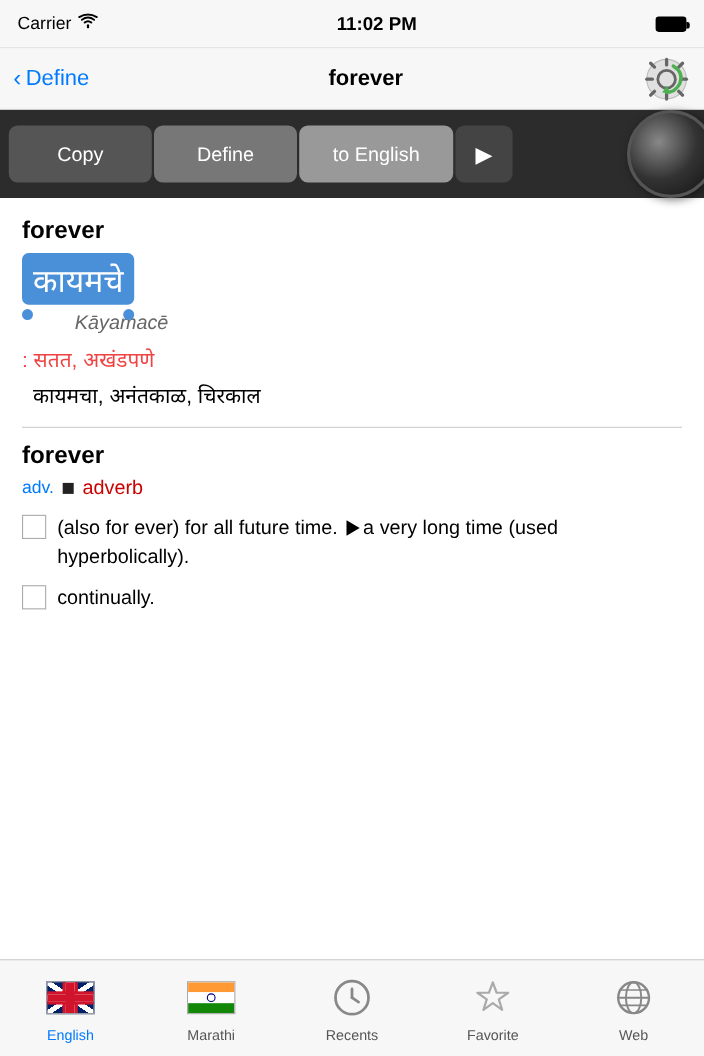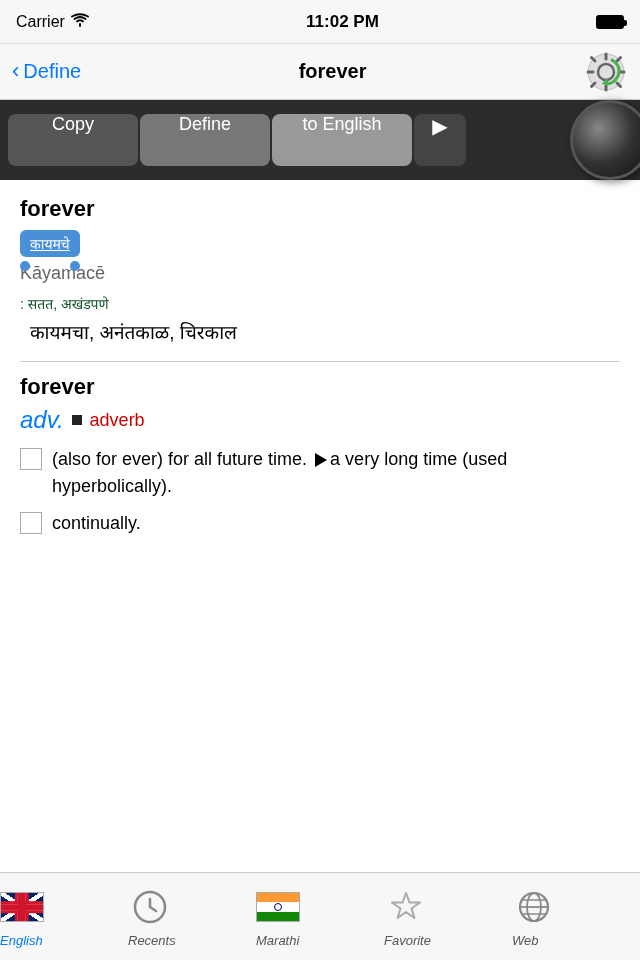--- a/index.html
+++ b/index.html
@@ -94,20 +94,21 @@
       display: flex;
       align-items: center;
       padding: 0 8px;
       gap: 2px;
       position: relative;
     }
     .toolbar-btn {
       height: 52px;
       border-radius: 8px;
       display: flex;
+      align-items: center;
       justify-content: center;
       cursor: pointer;
       font-size: 18px;
       font-weight: 500;
       color: #fff;
     }
     .toolbar-btn.copy-btn {
       background: #555;
       width: 130px;
     }
@@ -154,46 +155,47 @@
 
     
     .marathi-word-container {
       display: flex;
       align-items: center;
       margin-bottom: 6px;
     }
     .marathi-selected {
       background: #4a90d9;
       color: #fff;
-      font-size: 14px;
+      font-size: 29px;
       padding: 4px 10px;
       border-radius: 6px;
       position: relative;
-      text-decoration: underline;
     }
     .selection-handle-left, .selection-handle-right {
       width: 10px;
       height: 10px;
       background: #4a90d9;
       border-radius: 50%;
       position: absolute;
       bottom: -14px;
     }
     .selection-handle-left { left: 0; }
     .selection-handle-right { right: 0; }
 
     .pronunciation {
       font-size: 18px;
       color: #666;
+      font-style: italic;
       margin-bottom: 10px;
+      margin-left: 48px;
     }
 
     .translation-line {
-      font-size: 14px;
-      color: #14532d;
+      font-size: 19px;
+      color: #ef4444;
       margin-bottom: 6px;
     }
 
     .marathi-translation {
       font-size: 19px;
       color: #000;
       margin-bottom: 16px;
       margin-left: 10px;
     }
 
@@ -211,23 +213,22 @@
       margin-bottom: 6px;
     }
 
     .pos-line {
       display: flex;
       align-items: center;
       gap: 8px;
       margin-bottom: 12px;
     }
     .pos-abbr {
-      font-size: 24px;
+      font-size: 16px;
       color: #007aff;
-      font-style: italic;
     }
     .pos-dot {
       width: 10px;
       height: 10px;
       background: #222;
       display: inline-block;
     }
     .pos-full {
       font-size: 18px;
       color: #cc0000;
@@ -263,25 +264,24 @@
       height: 88px;
       background: #f7f7f7;
       border-top: 1px solid #ccc;
       display: flex;
       align-items: center;
       justify-content: space-around;
     }
     .tab-item {
       display: flex;
       flex-direction: column;
-      align-items: flex-start;
+      align-items: center;
       gap: 4px;
       cursor: pointer;
       width: 20%;
-      font-style: italic;
     }
     .tab-icon {
       width: 44px;
       height: 44px;
       display: flex;
       align-items: center;
       justify-content: center;
     }
     .tab-label {
       font-size: 13px;
@@ -490,40 +490,40 @@
         <div class="uk-flag-h"></div>
         <div class="uk-flag-cross"></div>
         <div class="uk-flag-cross-h"></div>
       </div>
     </div>
     <span class="tab-label active">English</span>
   </div>
 
   <div class="tab-item">
     <div class="tab-icon">
-      <svg class="clock-icon" viewBox="0 0 36 36">
-        <circle cx="18" cy="18" r="15" fill="none" stroke="#888" stroke-width="2.5"></circle>
-        <line x1="18" y1="10" x2="18" y2="18" stroke="#888" stroke-width="2.5" stroke-linecap="round"></line>
-        <line x1="18" y1="18" x2="24" y2="22" stroke="#888" stroke-width="2.5" stroke-linecap="round"></line>
-      </svg>
-    </div>
-    <span class="tab-label">Recents</span>
-  </div>
-
-  <div class="tab-item">
-    <div class="tab-icon">
       <div class="india-flag">
         <div class="stripe s1"></div>
         <div class="stripe s2">
           <div class="india-wheel"></div>
         </div>
         <div class="stripe s3"></div>
       </div>
     </div>
     <span class="tab-label">Marathi</span>
+  </div>
+
+  <div class="tab-item">
+    <div class="tab-icon">
+      <svg class="clock-icon" viewBox="0 0 36 36">
+        <circle cx="18" cy="18" r="15" fill="none" stroke="#888" stroke-width="2.5"></circle>
+        <line x1="18" y1="10" x2="18" y2="18" stroke="#888" stroke-width="2.5" stroke-linecap="round"></line>
+        <line x1="18" y1="18" x2="24" y2="22" stroke="#888" stroke-width="2.5" stroke-linecap="round"></line>
+      </svg>
+    </div>
+    <span class="tab-label">Recents</span>
   </div>
 
   <div class="tab-item">
     <div class="tab-icon">
       <svg viewBox="0 0 36 36" width="36" height="36">
         <polygon points="18,4 21.5,13.5 32,13.5 23.5,19.5 26.5,29 18,23 9.5,29 12.5,19.5 4,13.5 14.5,13.5" fill="none" stroke="#aaa" stroke-width="2" stroke-linejoin="round"></polygon>
       </svg>
     </div>
     <span class="tab-label">Favorite</span>
   </div>

